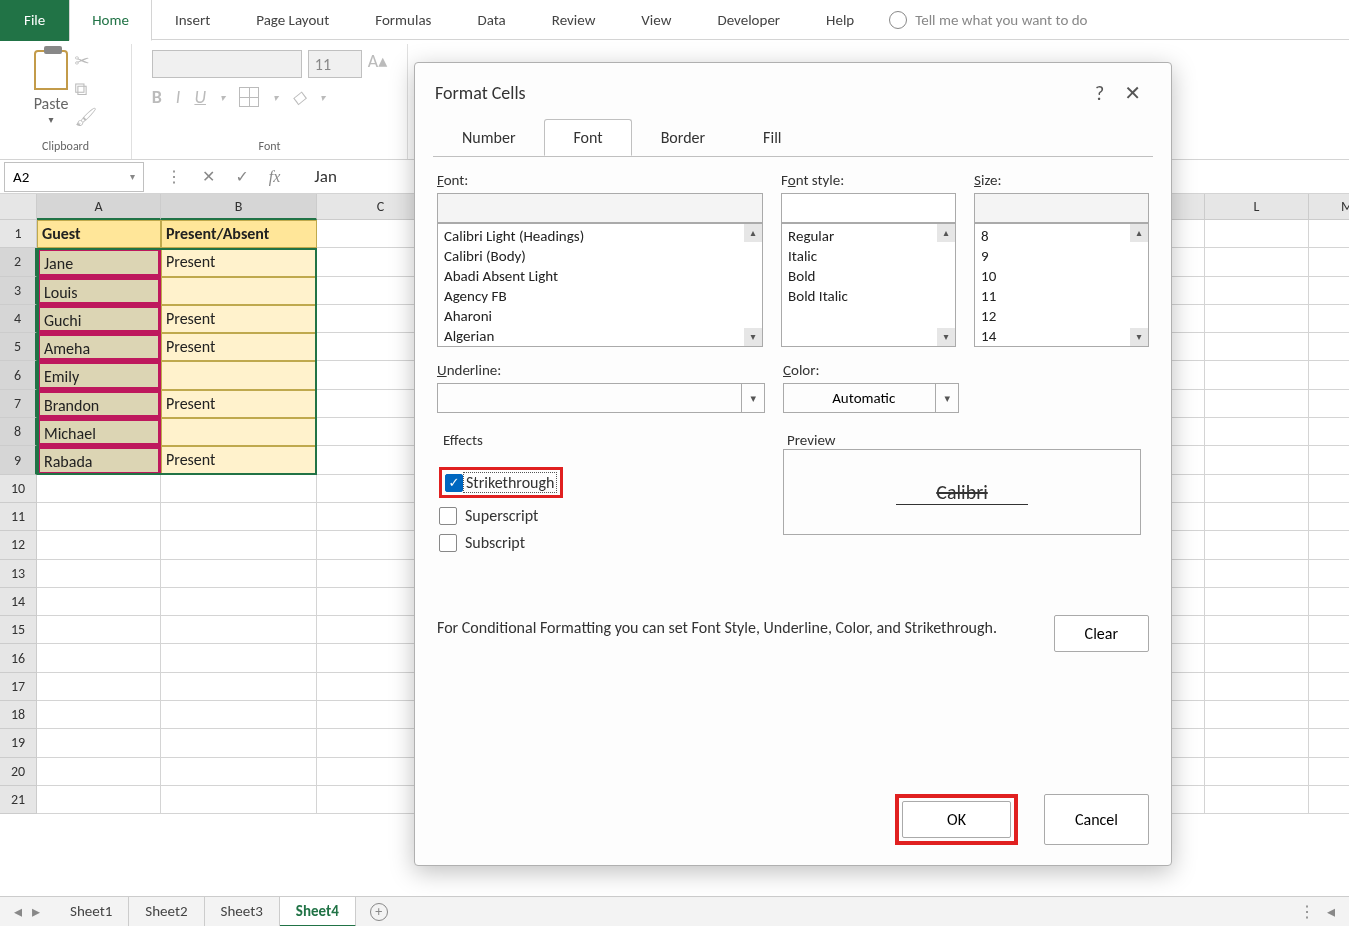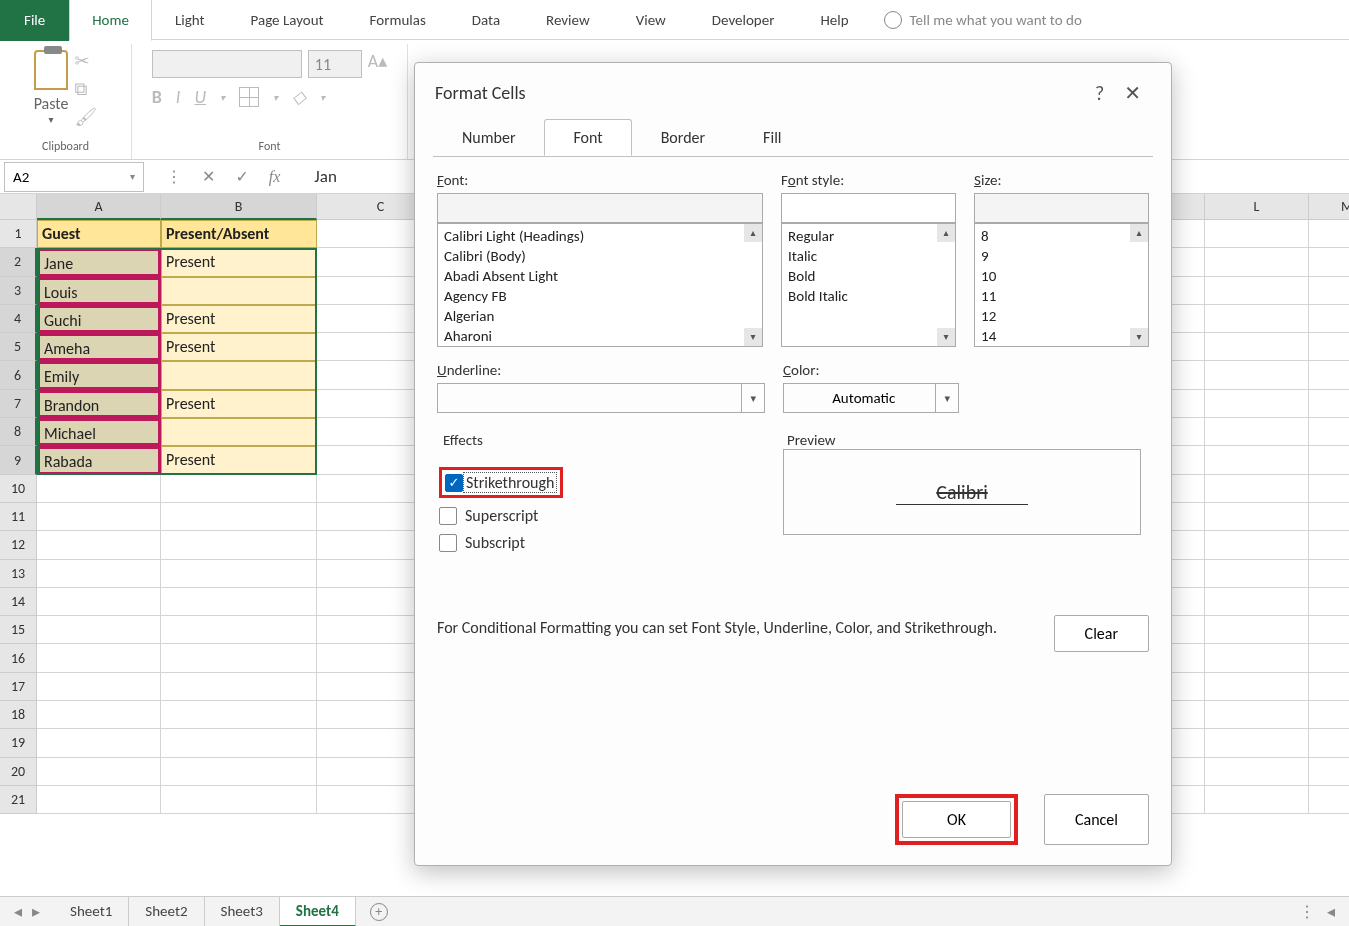--- a/index.html
+++ b/index.html
@@ -105,21 +105,21 @@
 .ok-highlight { border:4px solid #e02020; padding:3px; display:inline-block; }
 .ok-highlight .btn { padding:8px 44px; }
 </style>
 </head>
 <body>
 
 <div class="ribbon-tabs">
   <div class="tab-file">File</div>
   <div id="rtabs" style="display: flex;">
       <div class="tab active">Home</div>
-      <div class="tab">Light</div>
+      <div class="tab">Insert</div>
       <div class="tab">Page Layout</div>
       <div class="tab">Formulas</div>
       <div class="tab">Data</div>
       <div class="tab">Review</div>
       <div class="tab">View</div>
       <div class="tab">Developer</div>
       <div class="tab">Help</div>
     </div>
   <div class="tell-me">
     <span class="bulb"></span>
@@ -425,22 +425,22 @@
       <div class="fcol" style="width:328px">
         <label><span class="under">F</span>ont:</label>
         <div class="txtbox"></div>
         <div class="listbox" id="fontlist">
           <div class="scroll-btn up">▴</div>
           <div class="scroll-btn down">▾</div>
         <div>Calibri Light (Headings)</div>
             <div>Calibri (Body)</div>
             <div>Abadi Absent Light</div>
             <div>Agency FB</div>
+            <div>Aharoni</div>
             <div>Algerian</div>
-            <div>Aharoni</div>
           </div>
       </div>
       <div class="fcol" style="width:176px">
         <label>F<span class="under">o</span>nt style:</label>
         <div class="txtbox" style="background:#fff"></div>
         <div class="listbox" id="stylelist">
           <div class="scroll-btn up">▴</div>
           <div class="scroll-btn down">▾</div>
         <div>Regular</div>
             <div>Italic</div>

